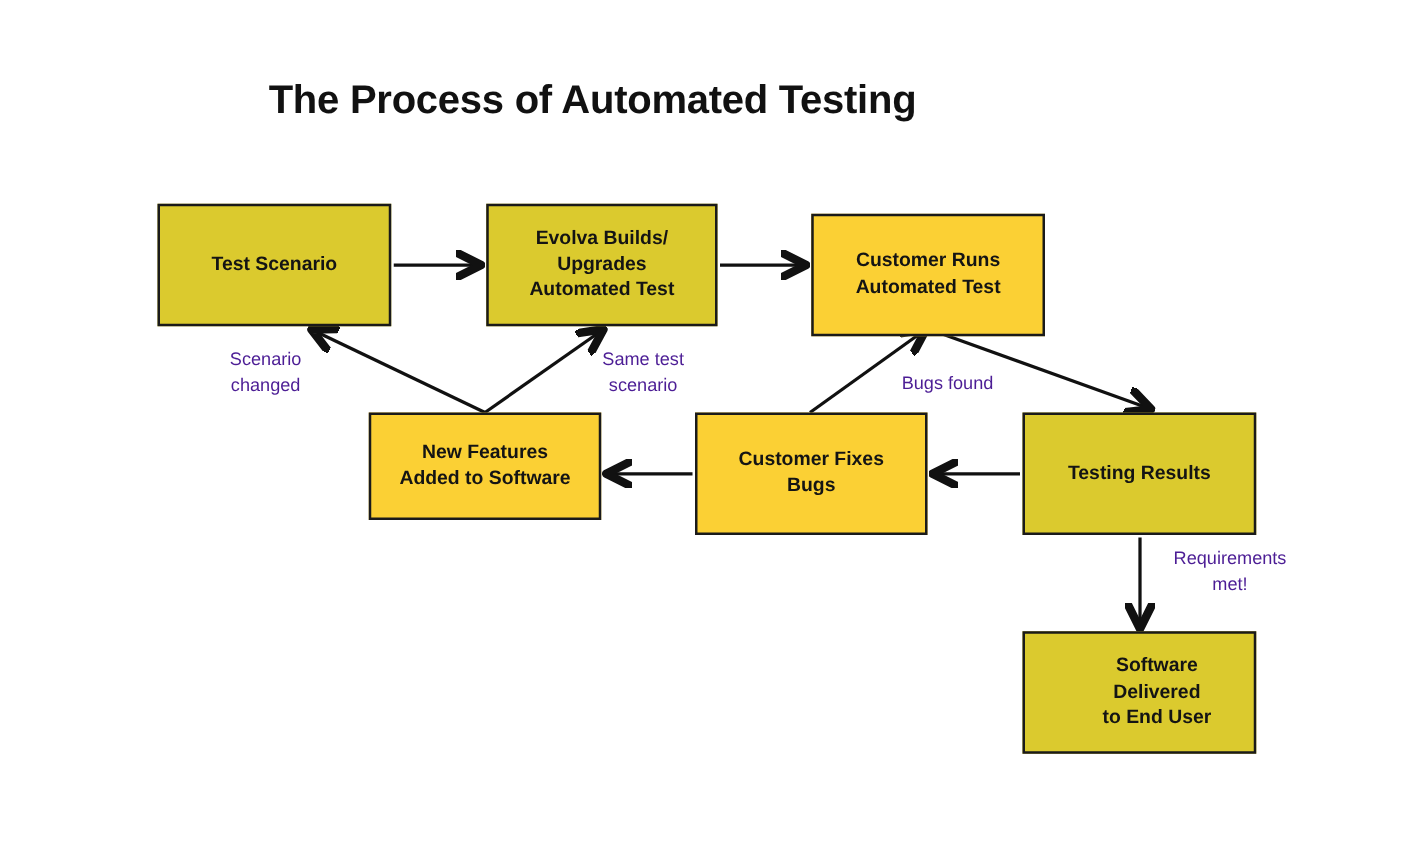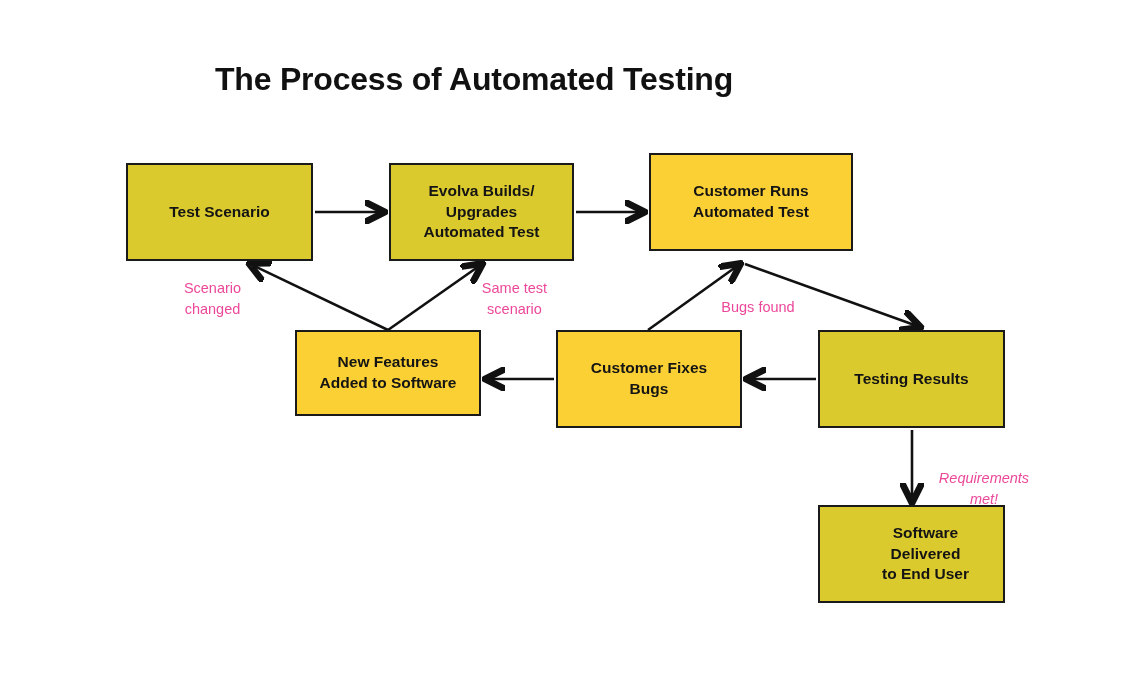--- a/index.html
+++ b/index.html
@@ -45,21 +45,21 @@
     color: #141414;
     line-height: 1.35;
     padding: 4px 8px;
     white-space: pre-line;
     z-index: 2;
   }
   .edge-label {
     position: absolute;
     font-size: 14.5px;
     font-weight: normal;
-    color: #ec4899;
+    color: #4c1d95;
     line-height: 1.45;
     text-align: center;
     white-space: pre-line;
     z-index: 3;
   }
   svg.edges {
     position: absolute;
     left: 0;
     top: 0;
     width: 1132px;
@@ -105,21 +105,21 @@
 
     <line x1="912" y1="430" x2="912" y2="502" marker-end="url(#arrowhead)"></line>
   </svg>
 
   <div class="node" style="left:126px; top:163px; width:187px; height:98px; background:#dbca2e;">Test Scenario</div>
 
   <div class="node" style="left:389px; top:163px; width:185px; height:98px; background:#dbca2e;">Evolva Builds/
 Upgrades
 Automated Test</div>
 
-  <div class="node" style="left:649px; top:153px; width:204px; height:98px; background:#fbd034;">Customer Runs
+  <div class="node" style="left:649px; top:171px; width:187px; height:98px; background:#fbd034;">Customer Runs
 Automated Test</div>
 
   <div class="node" style="left:295px; top:330px; width:186px; height:86px; background:#fbd034;">New Features
 Added to Software</div>
 
   <div class="node" style="left:556px; top:330px; width:186px; height:98px; background:#fbd034;">Customer Fixes
 Bugs</div>
 
   <div class="node" style="left:818px; top:330px; width:187px; height:98px; background:#dbca2e;">Testing Results</div>
 
@@ -127,16 +127,16 @@
 to End User</div>
 
   <div class="edge-label" style="left:160px; top:278px; width:105px;">Scenario
 changed</div>
 
   <div class="edge-label" style="left:462px; top:278px; width:105px;">Same test
 scenario</div>
 
   <div class="edge-label" style="left:700px; top:297px; width:116px;">Bugs found</div>
 
-  <div class="edge-label" style="left:920px; top:468px; width:128px;font-style:italic;">Requirements
+  <div class="edge-label" style="left:920px; top:437px; width:128px;">Requirements
 met!</div>
 
 </div>
 
 </body></html>

